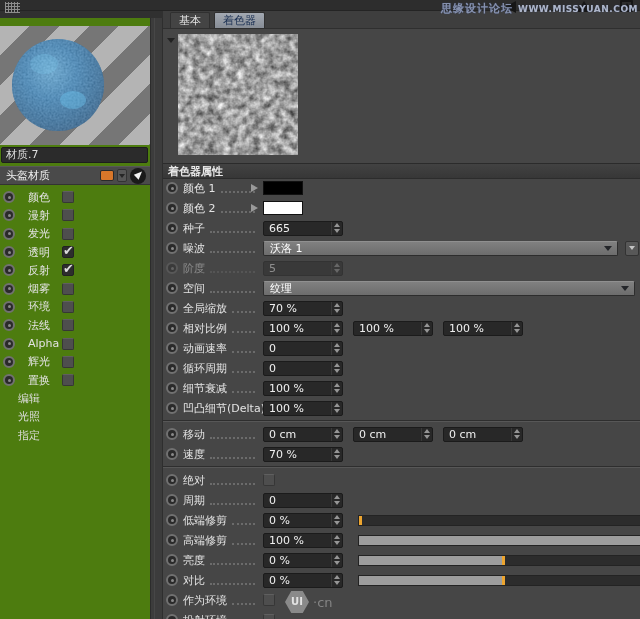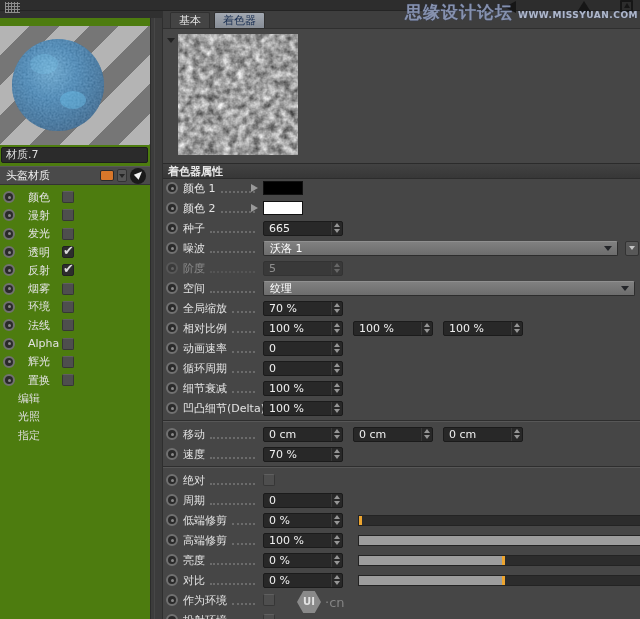--- a/index.html
+++ b/index.html
@@ -20,21 +20,21 @@
       repeating-linear-gradient(90deg,#8d8d8d 0 1px,transparent 1px 3px);
   }
   .nav-back { position:absolute; left:505px; top:1px; width:0; height:0;
     border-top:6px solid transparent; border-bottom:6px solid transparent; border-right:11px solid #161616; }
   .nav-up { position:absolute; left:577px; top:1px; width:0; height:0;
     border-left:7px solid transparent; border-right:7px solid transparent; border-bottom:11px solid #161616; }
   .nav-frame { position:absolute; left:620px; top:0; width:13px; height:12px; border:2px solid #161616; border-radius:1px; }
   .nav-frame i { position:absolute; left:2px; top:1px; width:0; height:0;
     border-left:3px solid transparent; border-right:3px solid transparent; border-bottom:5px solid #161616; }
   .watermark { position:absolute; right:2px; top:1px; z-index:7; display:flex; align-items:baseline; gap:5px; opacity:.92; }
-  .wm-name { font-size:17px; font-weight:bold; color:#8e9ab8; text-shadow:0 0 1px #39466e; letter-spacing:1px; }
+  .wm-name { font-size:11px; font-weight:bold; color:#8e9ab8; text-shadow:0 0 1px #39466e; letter-spacing:1px; }
   .wm-url  { font-size:9px;  font-weight:bold; color:#b9c2d6; text-shadow:0 0 1px #39466e; letter-spacing:.5px; }
 
   
   .lpanel { position:absolute; left:0; top:8px; width:150px; height:619px; background:#4d7c0f; z-index:2; }
   .preview { position:absolute; left:0; top:18px; width:150px; height:119px; overflow:hidden;
     background:repeating-linear-gradient(135deg,#b4b4b4 0 21px,#767676 21px 42px); }
   .name-field { position:absolute; left:1px; top:139px; width:147px; height:16px;
     background:#2b2b2b; border:1px solid #1d1d1d; border-radius:2px;
     line-height:14px; padding-left:4px; color:#dedede; }
   .mat-row { position:absolute; left:0; top:158px; width:150px; height:19px;
@@ -104,21 +104,21 @@
   .drop .dtri { margin-left:auto; width:0; height:0;
     border-left:4px solid transparent; border-right:4px solid transparent; border-top:5px solid #24262a; }
   .dropbtn { width:14px; height:15px; background:#585858; border:1px solid #333; border-radius:2px; margin-left:7px;
     display:flex; align-items:center; justify-content:center; }
   .dropbtn i { width:0; height:0; border-left:3px solid transparent; border-right:3px solid transparent; border-top:4px solid #c4c4c4; }
   .slider { width:290px; height:11px; margin-left:5px; background:#2c2c2c; border:1px solid #232323; position:relative; flex:0 0 auto; }
   .slider .fill { position:absolute; left:0; top:0; bottom:0; }
   .slider .handle { position:absolute; top:0; bottom:0; width:3px; }
   .gsep { height:0; border-top:1px solid #2e2e2e; border-bottom:1px solid #575757; margin:2px 0; }
   
-  .uicn { position:absolute; left:297px; top:591px; display:flex; align-items:center; opacity:.85; z-index:4; }
+  .uicn { position:absolute; left:285px; top:591px; display:flex; align-items:center; opacity:.85; z-index:4; }
   .uicn .hex { width:24px; height:22px; background:#979797; color:#fff; font-weight:bold; font-size:10px;
     text-align:center; line-height:22px; clip-path:polygon(26% 0,74% 0,100% 50%,74% 100%,26% 100%,0 50%); }
   .uicn .cn { margin-left:4px; font-size:13px; color:#8f8f8f; }
 </style>
 </head>
 <body>
 
 <div class="topbar">
   <span class="grid-icon"></span>
 </div>

